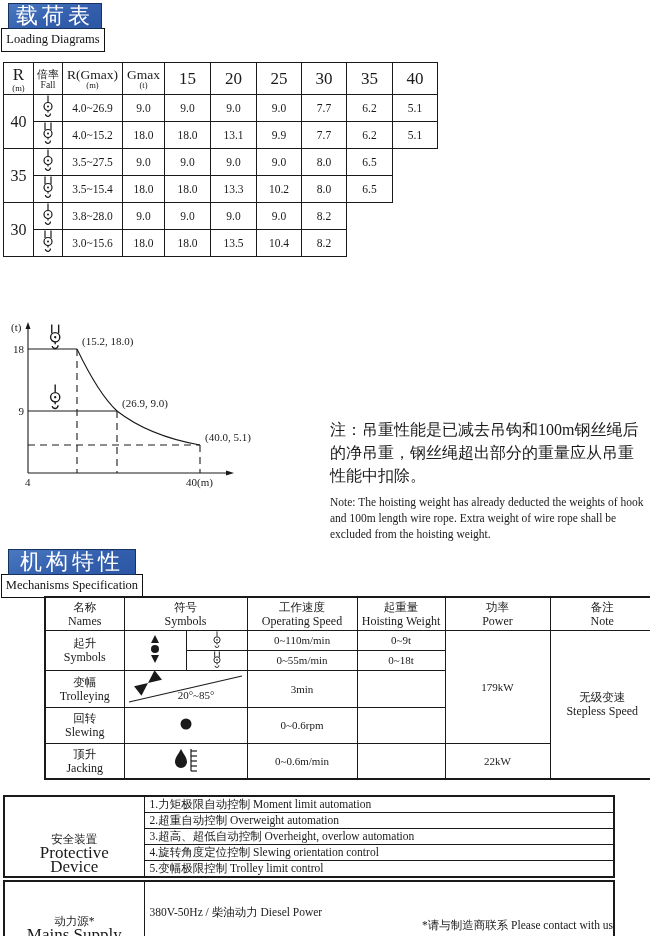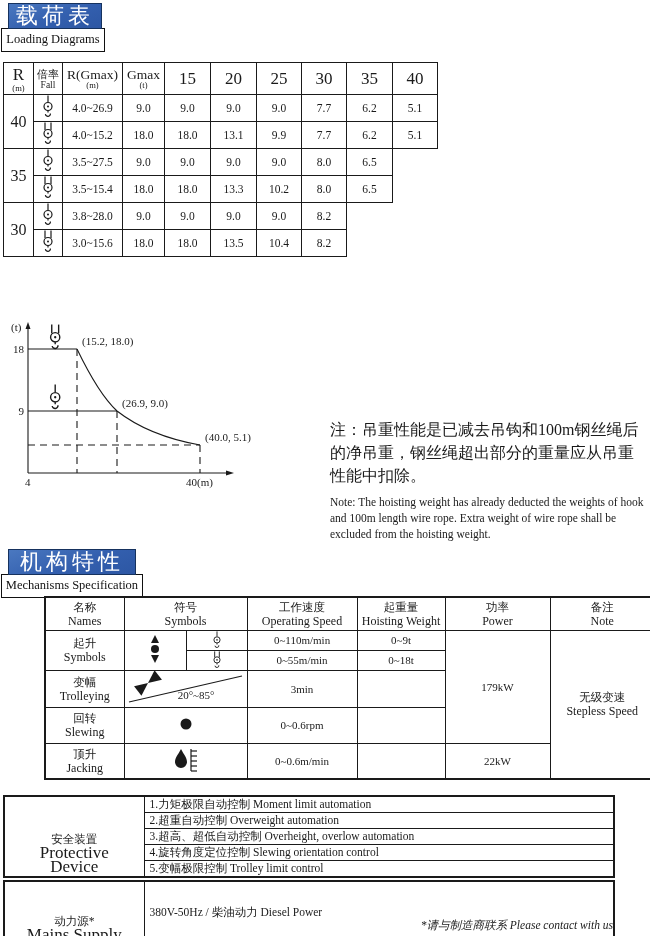--- a/index.html
+++ b/index.html
@@ -407,13 +407,13 @@
       <tr style="height:34px">
     <td>
       <span class="zh">动力源*</span>
       <span class="en">Mains Supply</span>
     </td>
     <td class="item">380V-50Hz / 柴油动力  Diesel Power</td>
   </tr>
 </tbody>
   </table>
 
-<div class="abs footer" style="left:313px;top:918px;width:300px;font-style:italic;">*请与制造商联系  Please contact with us</div>
+<div class="abs footer" style="left:313px;top:918px;width:300px;">*请与制造商联系  Please contact with us</div>
 
 </body></html>

